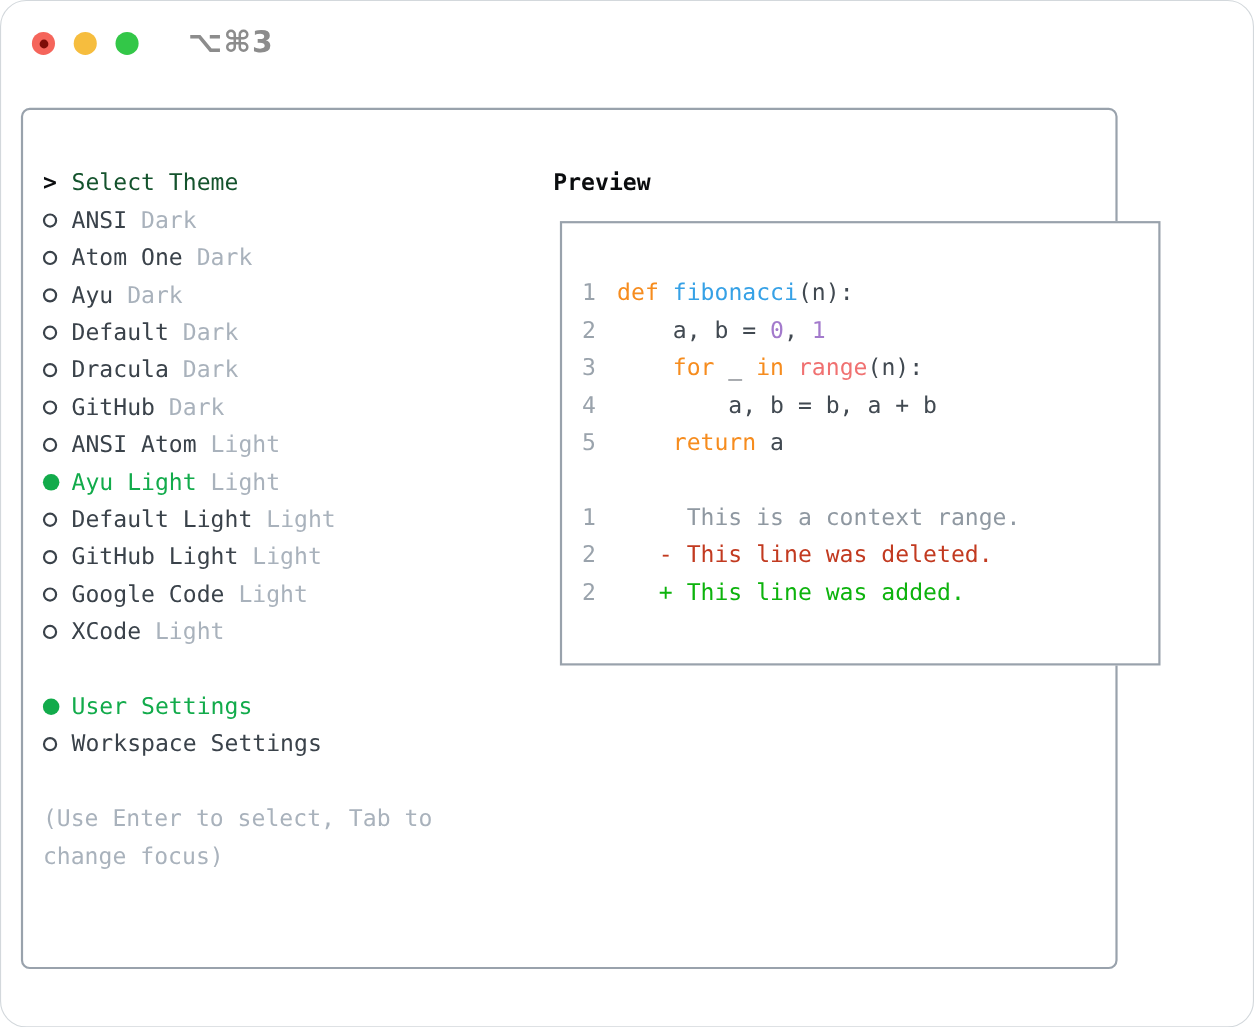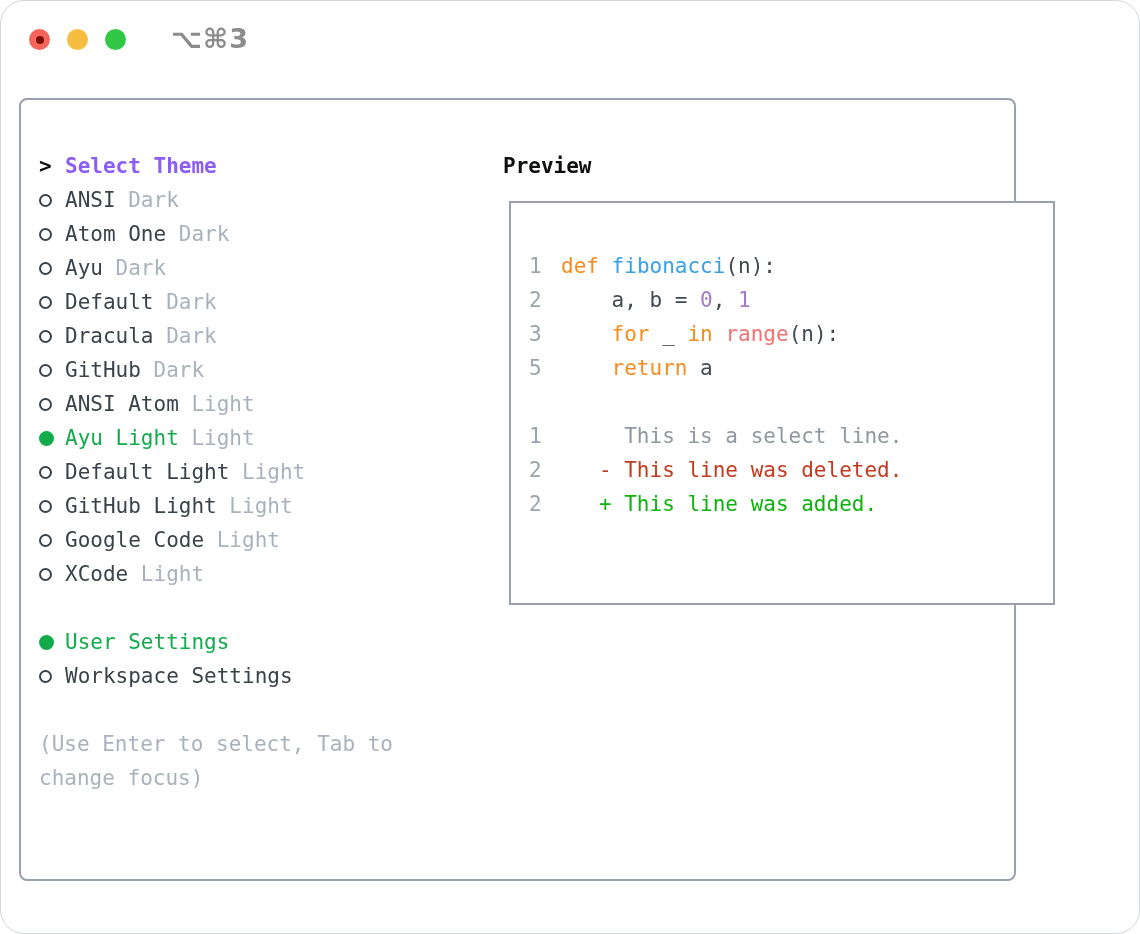--- a/index.html
+++ b/index.html
@@ -31,21 +31,21 @@
     border:2px solid #99a2ac; border-radius:8px; background:#ffffff;
   }
 
   
   .left-col { position:absolute; left:18px; top:49px; width:440px; font-size:21px; }
   .row { display:flex; align-items:center; height:34px; white-space:pre; }
   .bullet-cell { width:26px; display:flex; align-items:center; }
   .radio { width:13px; height:13px; border-radius:50%; border:2px solid #3a424a; }
   .radio.on { border:none; width:15px; height:15px; background:#12ab4b; }
   .prompt { font-weight:bold; color:#0b0d0f; }
-  .hdr { font-weight:bold; color:#8b5cf6; }
+  .hdr { font-weight:normal; color:#14532d; }
   .item-name { color:#3a424a; }
   .item-name.selected { color:#12ab4b; }
   .item-variant { color:#a9b2bc; }
   .spacer { height:34px; }
   .hint { color:#a9b2bc; width:380px; line-height:34px; }
 
   
   .preview-title { position:absolute; left:482px; top:49px; height:34px; line-height:34px; font-size:21px; font-weight:bold; color:#0b0d0f; }
   .preview-box {
     position:absolute; left:488px; top:101px; width:546px; height:404px;
@@ -105,24 +105,25 @@
       <div class="hint">(Use Enter to select, Tab to change focus)</div>
     </div>
 
     <div class="preview-title">Preview</div>
 
     <div class="preview-box">
       <div id="code-lines">
           <div class="code-line"><span class="lnum" style="color: rgb(154, 163, 172);">1</span><span style="color: rgb(246, 140, 30);">def</span><span style="color: rgb(65, 73, 81);"> </span><span style="color: rgb(54, 161, 230);">fibonacci</span><span style="color: rgb(65, 73, 81);">(n):</span></div>
           <div class="code-line"><span class="lnum" style="color: rgb(154, 163, 172);">2</span><span style="color: rgb(65, 73, 81);">    a, b = </span><span style="color: rgb(163, 122, 204);">0</span><span style="color: rgb(65, 73, 81);">, </span><span style="color: rgb(163, 122, 204);">1</span></div>
           <div class="code-line"><span class="lnum" style="color: rgb(154, 163, 172);">3</span><span style="color: rgb(65, 73, 81);">    </span><span style="color: rgb(246, 140, 30);">for</span><span style="color: rgb(65, 73, 81);"> _ </span><span style="color: rgb(246, 140, 30);">in</span><span style="color: rgb(65, 73, 81);"> </span><span style="color: rgb(240, 113, 113);">range</span><span style="color: rgb(65, 73, 81);">(n):</span></div>
+          <div class="code-line"><span class="lnum" style="color: rgb(154, 163, 172);">4</span><span style="color: rgb(65, 73, 81);">        a, b = b, a + b</span></div>
           <div class="code-line"><span class="lnum" style="color: rgb(154, 163, 172);">5</span><span style="color: rgb(65, 73, 81);">    </span><span style="color: rgb(246, 140, 30); margin-top: 40px;">return</span><span style="color: rgb(65, 73, 81);"> a</span></div>
         </div>
       <div class="spacer"></div>
       <div id="diff-lines">
-          <div class="code-line"><span class="lnum" style="color: rgb(154, 163, 172);">1</span><span style="color: rgb(143, 152, 161);">     This is a select line.</span></div>
+          <div class="code-line"><span class="lnum" style="color: rgb(154, 163, 172);">1</span><span style="color: rgb(143, 152, 161);">     This is a context range.</span></div>
           <div class="code-line"><span class="lnum" style="color: rgb(154, 163, 172);">2</span><span style="color: rgb(194, 58, 32);">   - This line was deleted.</span></div>
           <div class="code-line"><span class="lnum" style="color: rgb(154, 163, 172);">2</span><span style="color: rgb(13, 179, 13);">   + This line was added.</span></div>
         </div>
     </div>
 
   </div>
 </div>
 
 </body></html>

